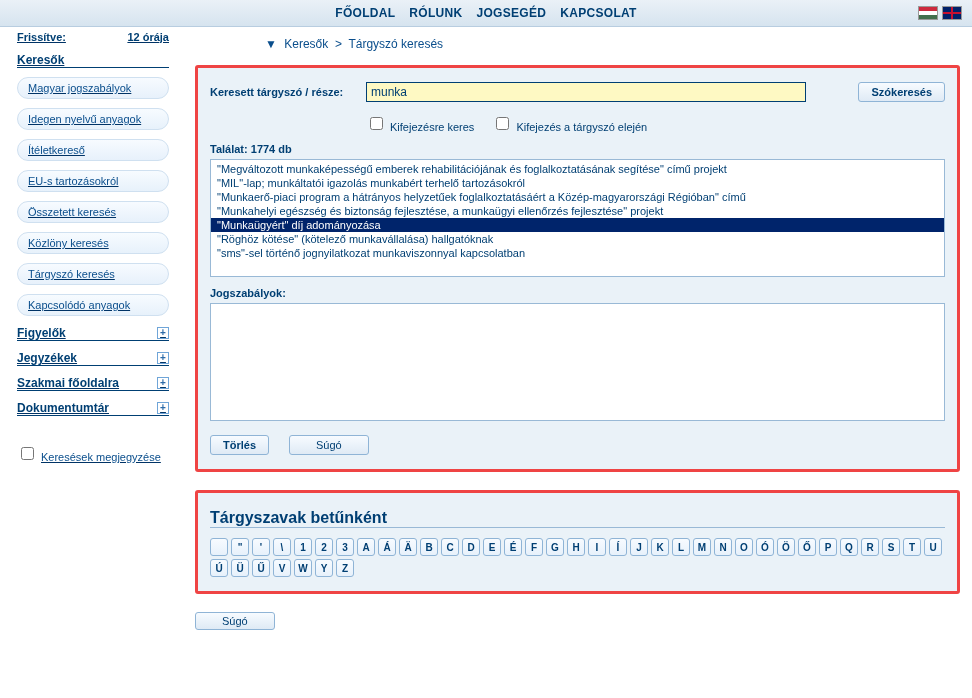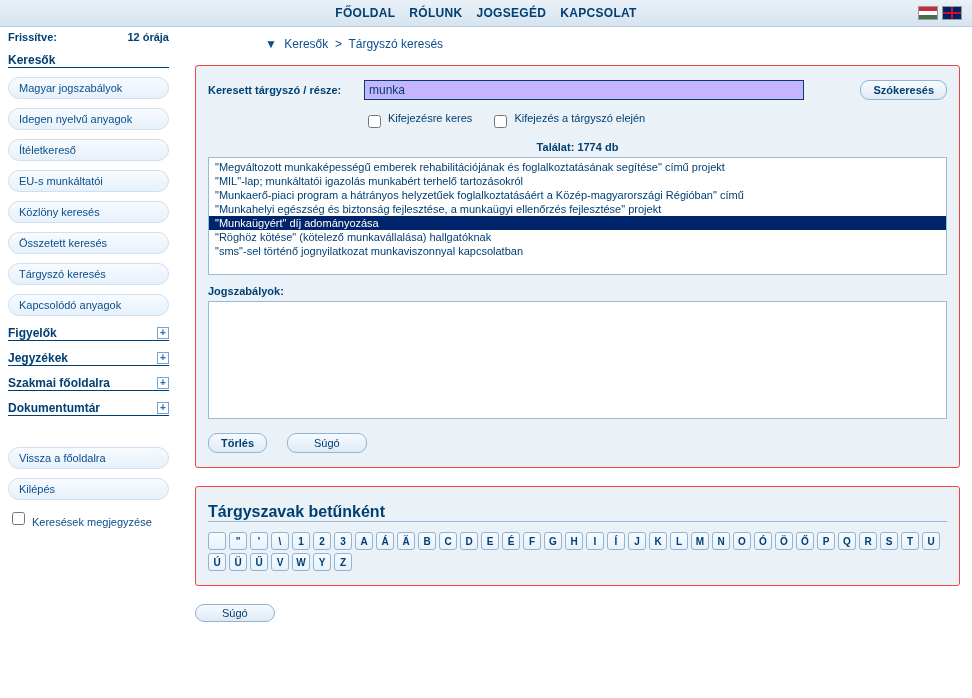--- a/index.html
+++ b/index.html
@@ -34,21 +34,22 @@
   }
   .flag-hu { background: linear-gradient(to bottom, #cd2a3e 33%, #fff 33% 66%, #436f4d 66%); }
   .flag-en { background: #012169; position:relative; overflow:hidden; }
   .flag-en::before, .flag-en::after { content:""; position:absolute; background:#fff; }
   .flag-en::before { width:200%; height:2px; top:50%; left:-50%; transform:translateY(-50%); box-shadow:0 0 0 1px #c8102e inset; }
   .flag-en::after  { width:2px; height:200%; left:50%; top:-50%; transform:translateX(-50%); box-shadow:0 0 0 1px #c8102e inset; }
 
   .layout { display:flex; }
   .sidebar {
     width: 175px; flex: 0 0 175px;
-    padding: 4px 6px 20px 8px;
+    padding: 4px 6px 20px 17px;
+    text-decoration: underline;
   }
   .friss { display:flex; justify-content:space-between; color:#003f73; font-weight:bold; margin-bottom:6px; }
   .sb-title {
     color:#003f73; font-weight:bold; font-size:12px;
     border-bottom:1px solid #003f73; margin:10px 0 4px;
     display:flex; justify-content:space-between; align-items:center;
   }
   .sb-title .plus {
     width:12px; height:12px; border:1px solid #6fa5d8;
     display:flex; align-items:center; justify-content:center;
@@ -58,39 +59,39 @@
     display:block; background:linear-gradient(#f7fbff,#e7f1fb);
     border:1px solid #cfe0f0; border-radius:11px;
     padding:4px 10px; margin:9px 0; color:#0a4e8c; font-size:11px;
     text-decoration:none;
   }
   .sb-check { margin-top:6px; display:flex; align-items:flex-end; gap:4px; color:#0a4e8c;}
   .main { flex:1; padding:4px 12px 20px 20px; }
   .breadcrumb { margin:6px 0 14px 70px; color:#0a4e8c; font-size:12px; }
   .breadcrumb .tri { margin-right:4px; }
   .panel {
-    background:#eaf2f8; border:1px solid #ef4444; border-radius:3px;
+    background:#eaf2f8; border:3px solid #ef4444; border-radius:3px;
     padding:14px 12px; margin-bottom:18px;
   }
   .row { display:flex; align-items:center; gap:6px; margin-bottom:12px; }
   .lbl { font-weight:bold; color:#003f73; width:150px; }
   .searchbox {
     flex:0 0 440px; height:20px; border:1px solid #003f73;
-    font-size:12px; padding:1px 4px; color:#003f73; background:#c4b5fd;
+    font-size:12px; padding:1px 4px; color:#003f73; background:#fef9c3;
   }
   .btn {
     background:linear-gradient(#f7fbff,#dfeaf5);
-    border:1px solid #8fb4d6; border-radius:9px;
+    border:1px solid #8fb4d6; border-radius:3px;
     color:#003f73; font-weight:bold; font-size:11px;
     padding:3px 12px; cursor:pointer;
   }
   .btn.small { font-weight:normal; padding:2px 26px; }
   .checks { margin:0 0 10px 156px; display:flex; gap:18px; color:#003f73; font-size:11px; }
-  .checks label { display:flex; align-items:flex-start; gap:4px; }
-  .hits { font-weight:bold; color:#003f73; margin:4px 0 4px 0;text-align:center; }
+  .checks label { display:flex; align-items:flex-end; gap:4px; }
+  .hits { font-weight:bold; color:#003f73; margin:4px 0 4px 0; }
   .listbox, .textarea {
     width:100%; border:1px solid #99b9d6; background:#fff;
     font-size:11px; color:#003f73; overflow-y:scroll;
   }
   .listbox { height:118px; padding:2px 0; }
   .listitem { padding:1px 6px; white-space:nowrap; overflow:hidden; text-overflow:ellipsis; cursor:default; }
   .listitem.selected { background:#00246b; color:#fff; }
   .section-lbl { font-weight:bold; color:#003f73; margin:10px 0 4px; }
   .textarea { height:118px; resize:none; padding:4px; }
   .actions { margin-top:12px; display:flex; gap:20px; }
@@ -133,23 +134,23 @@
       <span>12 órája</span>
     </div>
 
     <div class="sb-title">
       <span>Keresők</span>
     </div>
     <div id="keresok-list">
         <a class="pill" href="#">Magyar jogszabályok</a>
         <a class="pill" href="#">Idegen nyelvű anyagok</a>
         <a class="pill" href="#">Ítéletkereső</a>
-        <a class="pill" href="#">EU-s munkáltatói</a>
+        <a class="pill" href="#">EU-s tartozásokról</a>
+        <a class="pill" href="#">Összetett keresés</a>
         <a class="pill" href="#">Közlöny keresés</a>
-        <a class="pill" href="#">Összetett keresés</a>
         <a class="pill" href="#">Tárgyszó keresés</a>
         <a class="pill" href="#">Kapcsolódó anyagok</a>
       </div>
 
     <div id="collapsibles">
         <div class="sb-title">
           <span>Figyelők</span>
           <span class="plus">+</span>
         </div>
         <div class="sb-title">
@@ -160,24 +161,20 @@
           <span>Szakmai főoldalra</span>
           <span class="plus">+</span>
         </div>
         <div class="sb-title">
           <span>Dokumentumtár</span>
           <span class="plus">+</span>
         </div>
       </div>
 
     <div style="height:18px"></div>
-    <div id="bottom-list">
-        <a class="pill" href="#">Vissza a főoldalra</a>
-        <a class="pill" href="#">Kilépés</a>
-      </div>
 
     <label class="sb-check">
       <input type="checkbox" style="">
       <span>Keresések megjegyzése</span>
     </label>
   </aside>
 
   <main class="main">
     <div class="breadcrumb">
       <span class="tri">▼</span>

